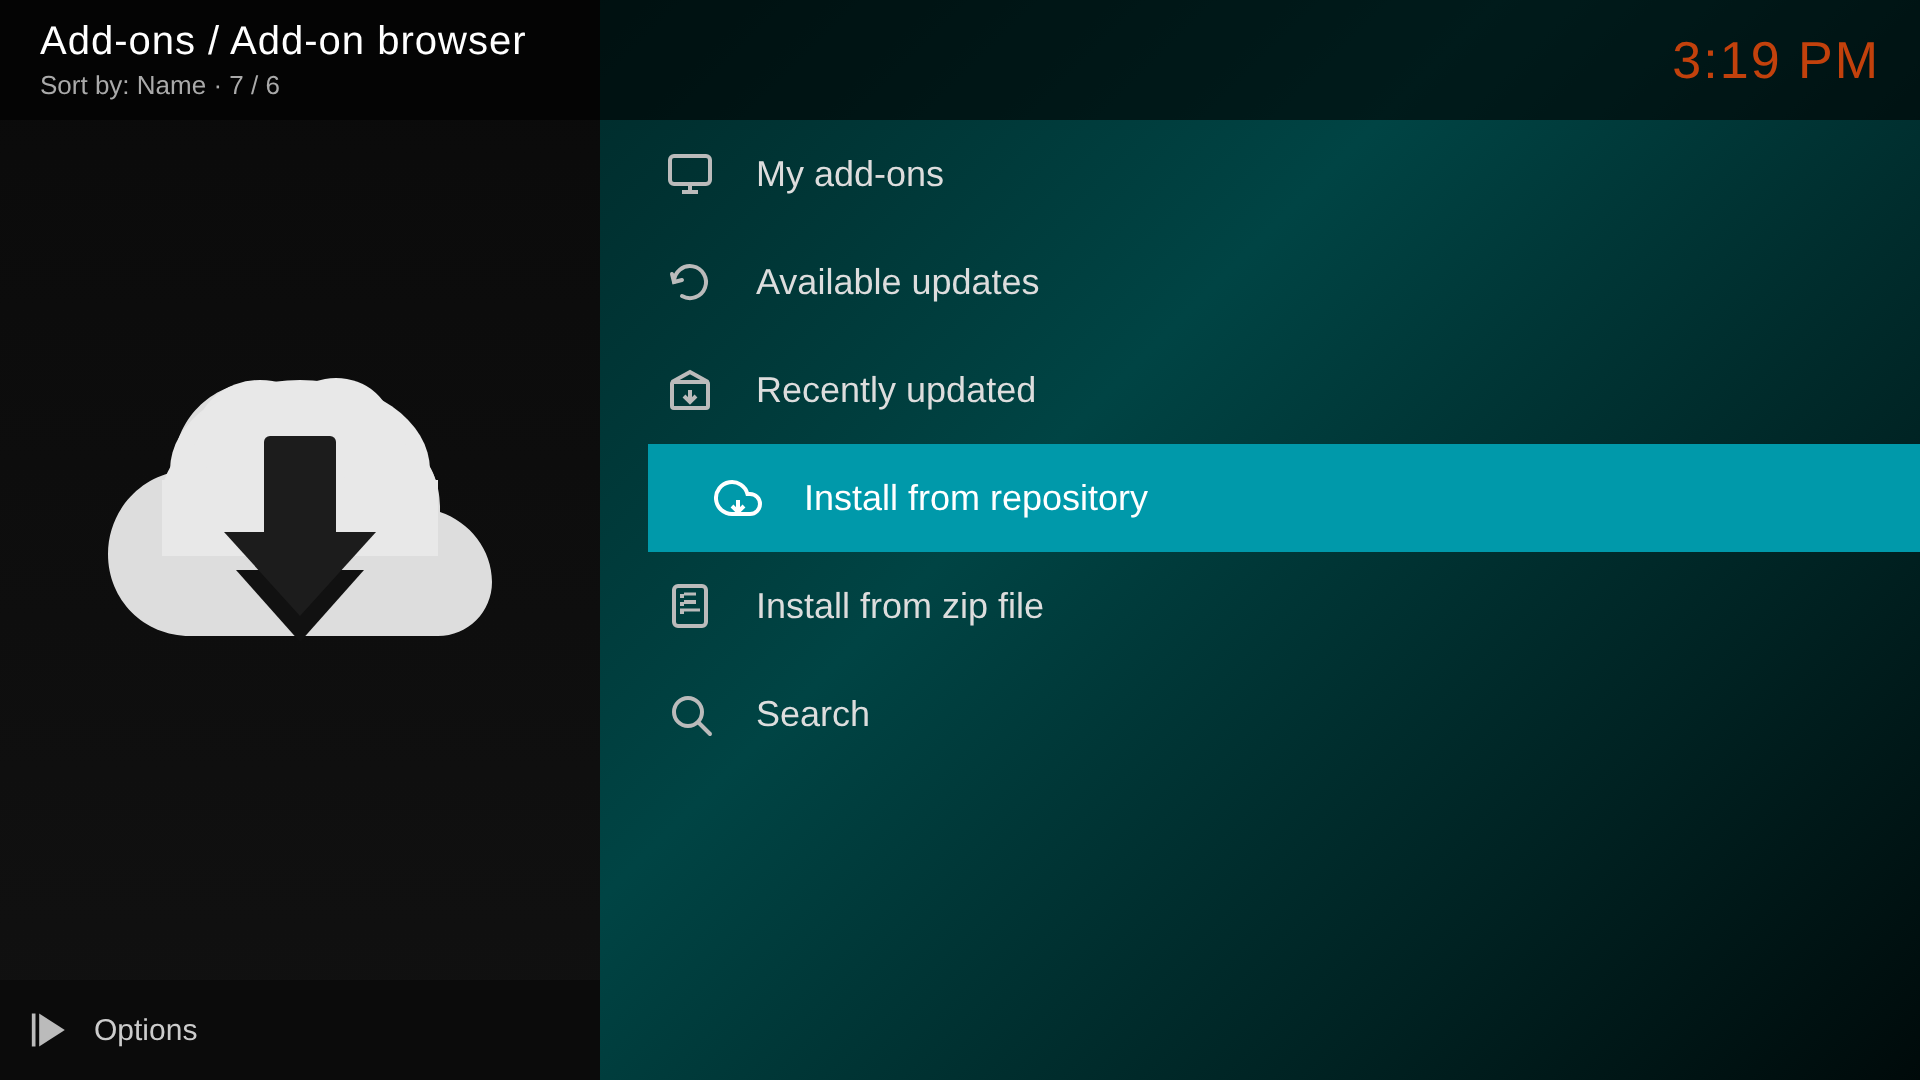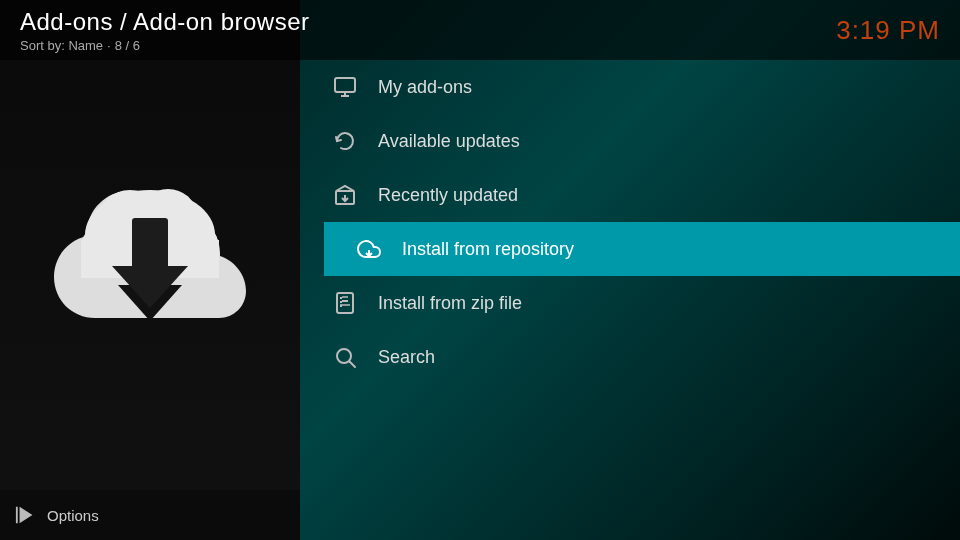--- a/index.html
+++ b/index.html
@@ -44,21 +44,21 @@
       padding: 0 20px;
       z-index: 10;
     }
 
     .header-left {
       display: flex;
       flex-direction: column;
     }
 
     .header-title {
-      font-size: 24px;
+      font-size: 20px;
       font-weight: 300;
       color: #fff;
       letter-spacing: 0.5px;
     }
 
     .header-subtitle {
       font-size: 13px;
       color: #aaa;
       margin-top: 2px;
     }
@@ -165,21 +165,21 @@
   </style>
 </head>
 <body>
 
 <div class="bg"></div>
 <div class="left-panel"></div>
 
 <div class="header">
   <div class="header-left">
     <span class="header-title">Add-ons / Add-on browser</span>
-    <span class="header-subtitle">Sort by: Name  ·  8 / 6</span>
+    <span class="header-subtitle">Sort by: Name  ·  7 / 6</span>
   </div>
   <span class="header-time">3:19 PM</span>
 </div>
 
 <div class="logo-area">
   <svg class="cloud-icon" viewBox="0 0 160 140" xmlns="http://www.w3.org/2000/svg">
 
     <path d="M130 85 C145 85 158 73 158 58 C158 43 145 31 130 31 C128 31 126 31 124 32 C119 18 105 8 89 8 C68 8 51 25 51 46 C51 47 51 48 51 49 C38 52 28 64 28 78 C28 93 40 105 55 105 L130 105 C145 105 158 93 158 78" fill="none" stroke="none"></path>
     <path d="M40 90 C25 90 13 78 13 63 C13 49 24 37 39 36 C39 35 39 34 39 33 C39 15 54 0 72 0 C86 0 98 9 103 21 C106 20 109 19 112 19 C128 19 141 32 141 48 C141 49 141 50 141 51 C153 54 162 65 162 78 C162 93 150 105 135 105 L40 105 C24 105 11 92 11 76" fill="none"></path>
 

